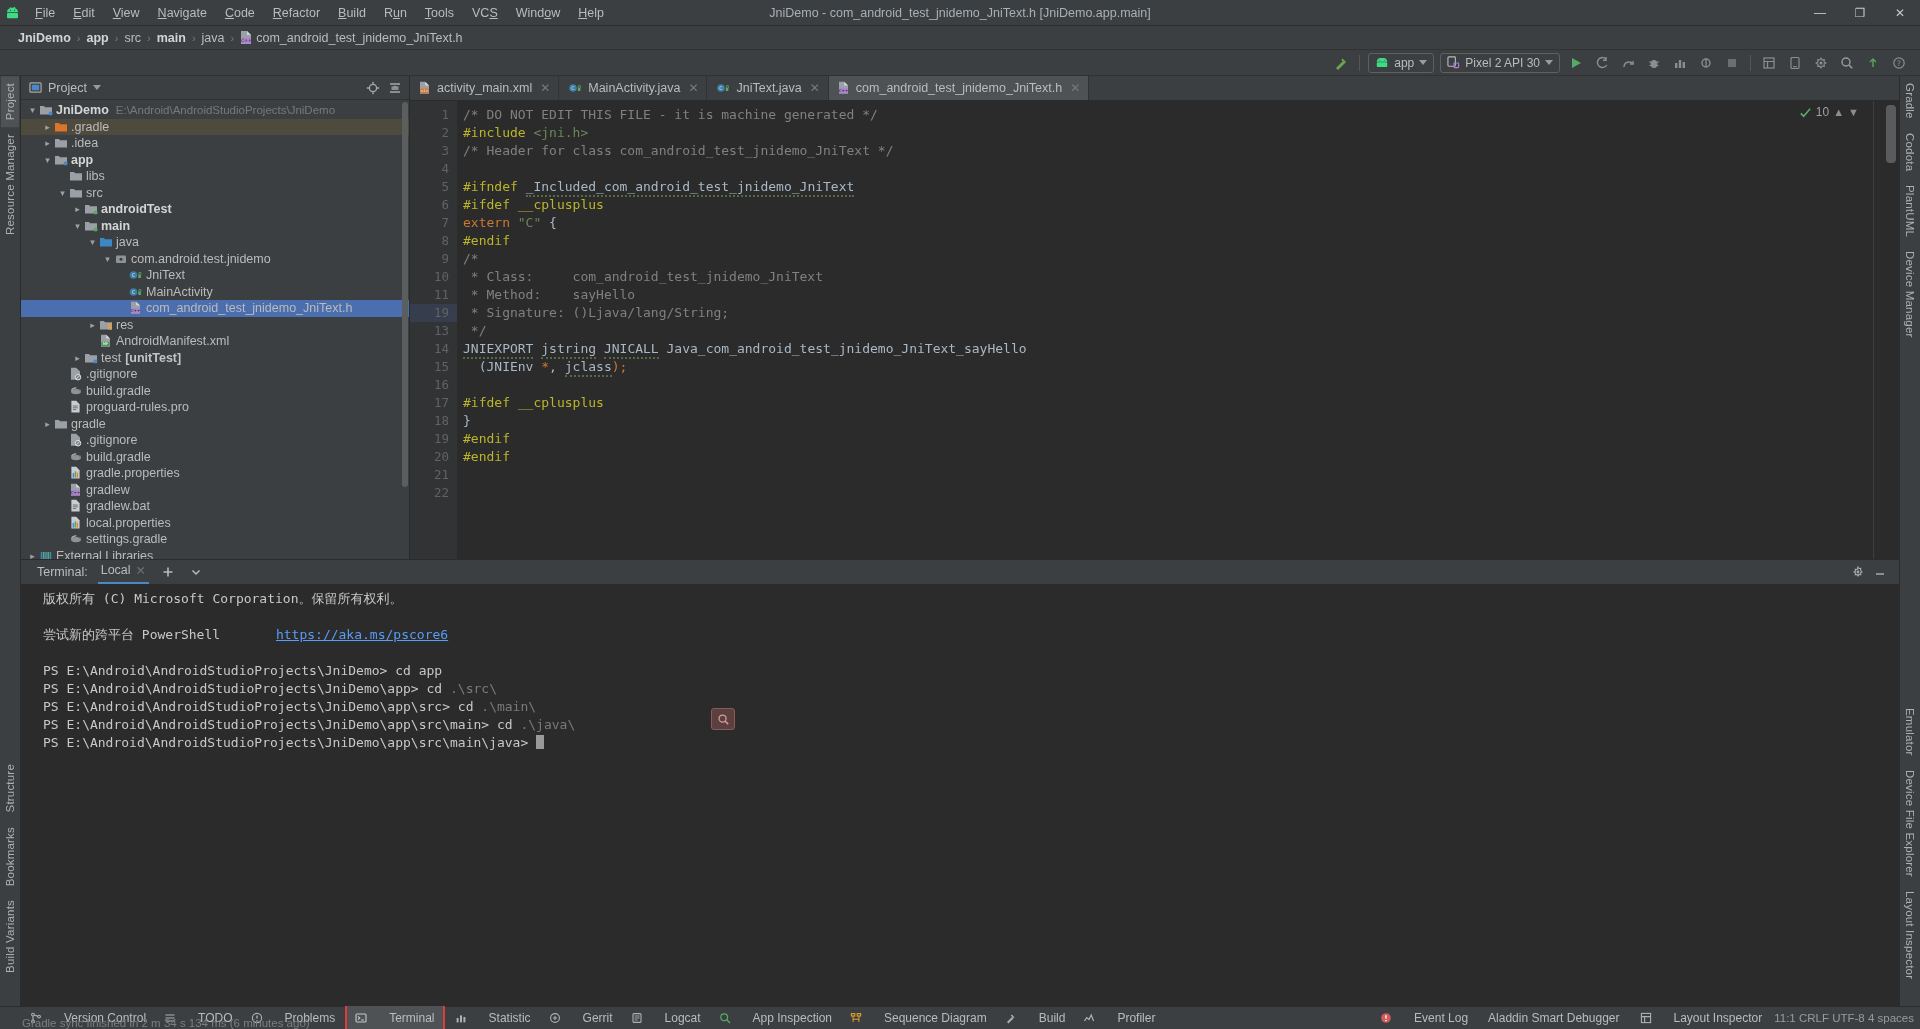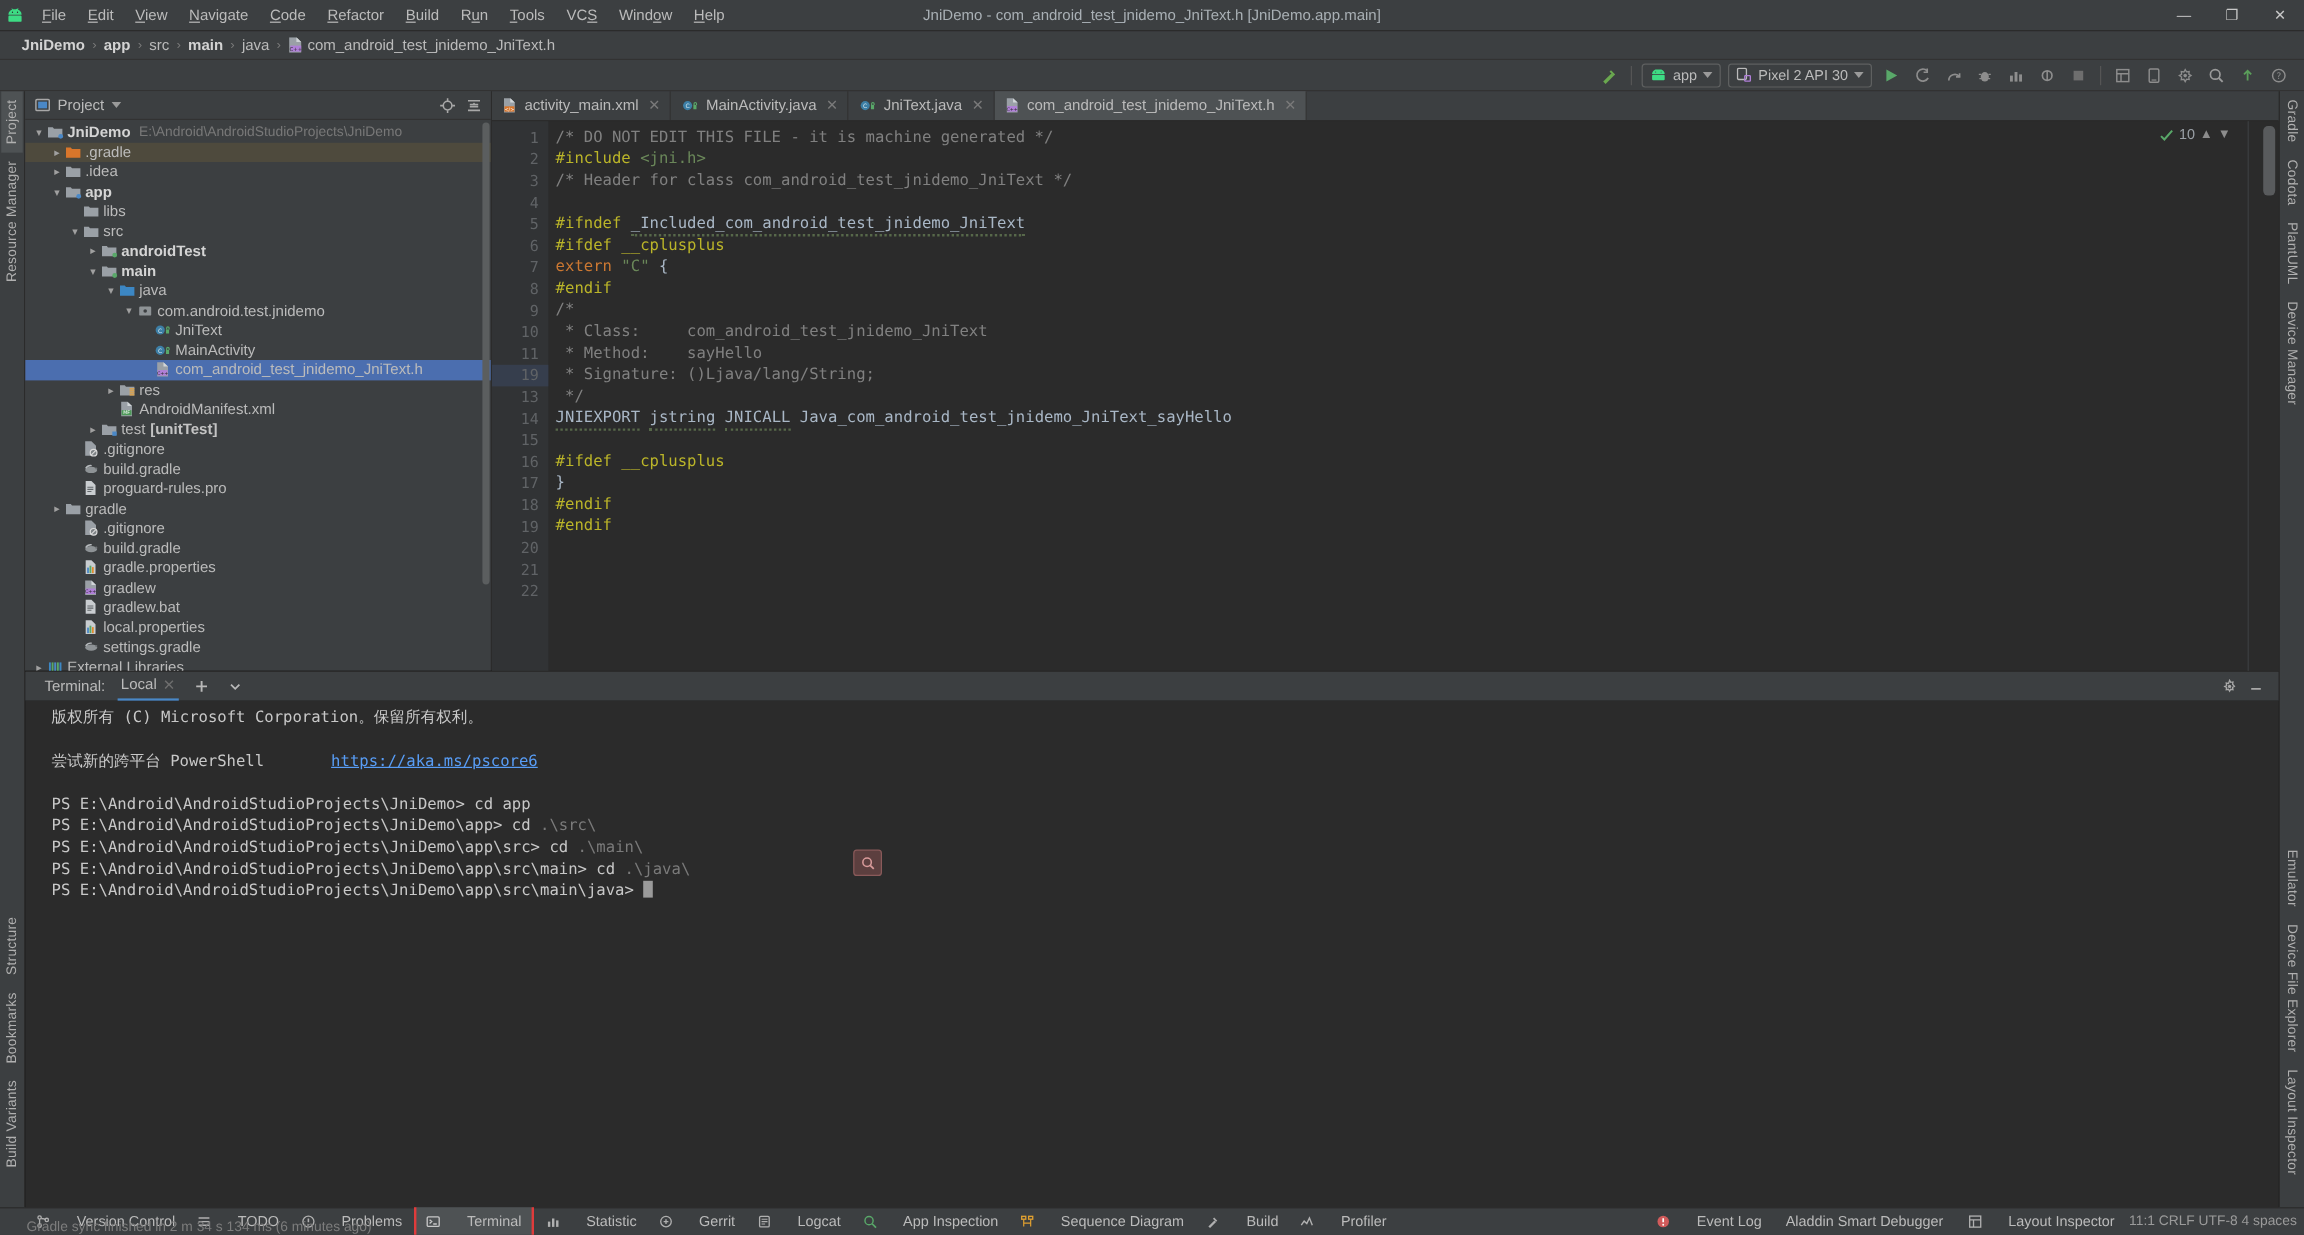--- a/index.html
+++ b/index.html
@@ -141,21 +141,21 @@
     width: 26px; flex: 0 0 26px; background: #2b2b2b; border-left: 1px solid #3c3f41;
     position: relative;
   }
   .ed-scroll-mark { position: absolute; right: 3px; top: 4px; width: 10px; height: 58px; background: #595b5d; border-radius: 4px;}
   .insp-badge {
     position: absolute; right: 40px; top: 4px; display: flex; align-items: center; gap: 4px;
     font-size: 12px; color: #9aa0a6;
   }
 
   
-  .terminal-panel { flex: 1; display: flex; flex-direction: column; background: #000000; min-height: 0; border-top: 1px solid #2b2b2b; }
+  .terminal-panel { flex: 1; display: flex; flex-direction: column; background: #b91c1c; min-height: 0; border-top: 1px solid #2b2b2b; }
   .term-head {
     height: 24px; background: #3c3f41; display: flex; align-items: center; padding-left: 16px;
     font-size: 12.5px; flex: 0 0 24px; gap: 10px;
   }
   .term-tab { display: flex; align-items: center; gap: 5px; padding: 0 3px 2px 3px; border-bottom: 2px solid #4a88c7; height:100%; box-sizing:border-box; align-self:stretch;}
   .term-tab span.x { color: #6e6e6e; }
   .term-act { width: 18px; height: 18px; display: flex; align-items: center; justify-content: center; }
   .term-right { margin-left: auto; display: flex; gap: 4px; padding-right: 10px; }
   .term-body {
     flex: 1; background: #2b2b2b; padding: 6px 0 0 22px; font-family: "DejaVu Sans Mono", monospace;
@@ -789,20 +789,21 @@
                 <div class="cline"><span class="kw">#ifndef</span> <span class="id wav">_Included_com_android_test_jnidemo_JniText</span></div>
                 <div class="cline"><span class="kw">#ifdef __cplusplus</span></div>
                 <div class="cline"><span class="ext">extern</span> <span class="str">"C"</span> <span class="id">{</span></div>
                 <div class="cline"><span class="kw">#endif</span></div>
                 <div class="cline"><span class="cmt">/*</span></div>
                 <div class="cline"><span class="cmt"> * Class:     com_android_test_jnidemo_JniText</span></div>
                 <div class="cline"><span class="cmt"> * Method:    sayHello</span></div>
                 <div class="cline"><span class="cmt"> * Signature: ()Ljava/lang/String;</span></div>
                 <div class="cline"><span class="cmt"> */</span></div>
                 <div class="cline"><span class="id wav">JNIEXPORT</span> <span class="id wav">jstring</span> <span class="id wav">JNICALL</span> <span class="id">Java_com_android_test_jnidemo_JniText_sayHello</span></div>
+                <div class="cline"><span class="id">  (JNIEnv </span><span class="ext">*</span><span class="id">, </span><span class="id wav">jclass</span><span class="ext">);</span></div>
                 <div class="cline">&nbsp;</div>
                 <div class="cline"><span class="kw">#ifdef __cplusplus</span></div>
                 <div class="cline"><span class="id">}</span></div>
                 <div class="cline"><span class="kw">#endif</span></div>
                 <div class="cline"><span class="kw">#endif</span></div>
                 <div class="cline">&nbsp;</div>
               </div>
             <div class="insp-badge">
               <svg width="13" height="13" viewBox="0 0 14 14">
                   <path d="M2 8l3 3 7-8" stroke="#59a869" fill="none" stroke-width="1.8"></path>

